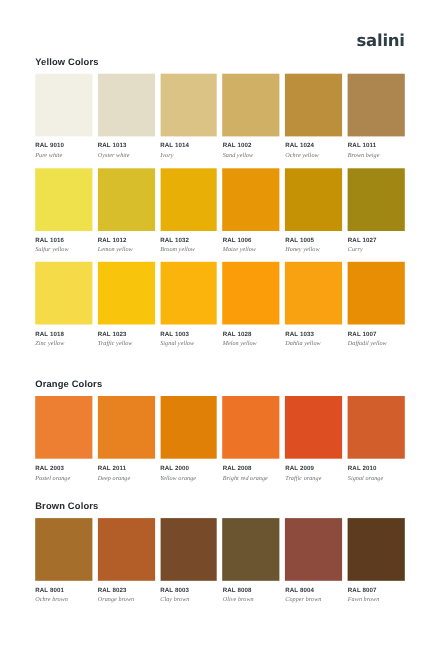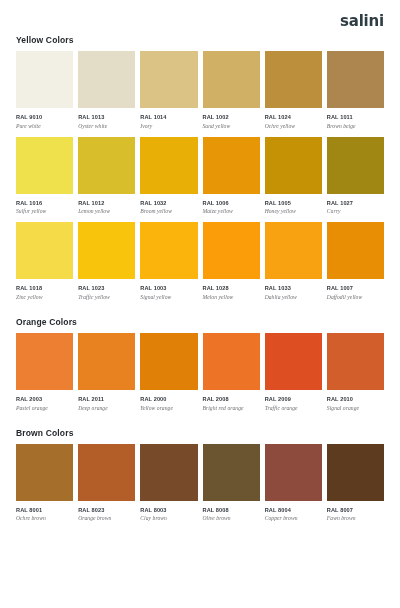--- a/index.html
+++ b/index.html
@@ -13,21 +13,21 @@
     height: 608px;
     background: #ffffff;
     font-family: "Liberation Sans", sans-serif;
     color: #2c3338;
     overflow: hidden;
   }
   .page {
     position: relative;
     width: 400px;
     height: 608px;
-    padding: 0;
+    padding: 16px;
   }
   
   .header {
     height: 34px;
     display: flex;
     align-items: center;
     justify-content: flex-end;
     padding: 8px 16px 0 16px;
   }
   .brand {
@@ -36,21 +36,21 @@
     font-weight: 700;
     letter-spacing: -0.2px;
     color: #2f3d45;
     line-height: 1;
   }
   
   .section {
     padding: 0 16px;
   }
   .section-yellow { margin-top: 2px; }
-  .section-orange { margin-top: 17px; }
+  .section-orange { margin-top: 28px; }
   .section-brown  { margin-top: 17px; }
 
   .section-title {
     font-size: 8.5px;
     font-weight: 700;
     color: #24292e;
     letter-spacing: 0.15px;
     margin: 0 0 6px 0;
     line-height: 1.1;
   }

